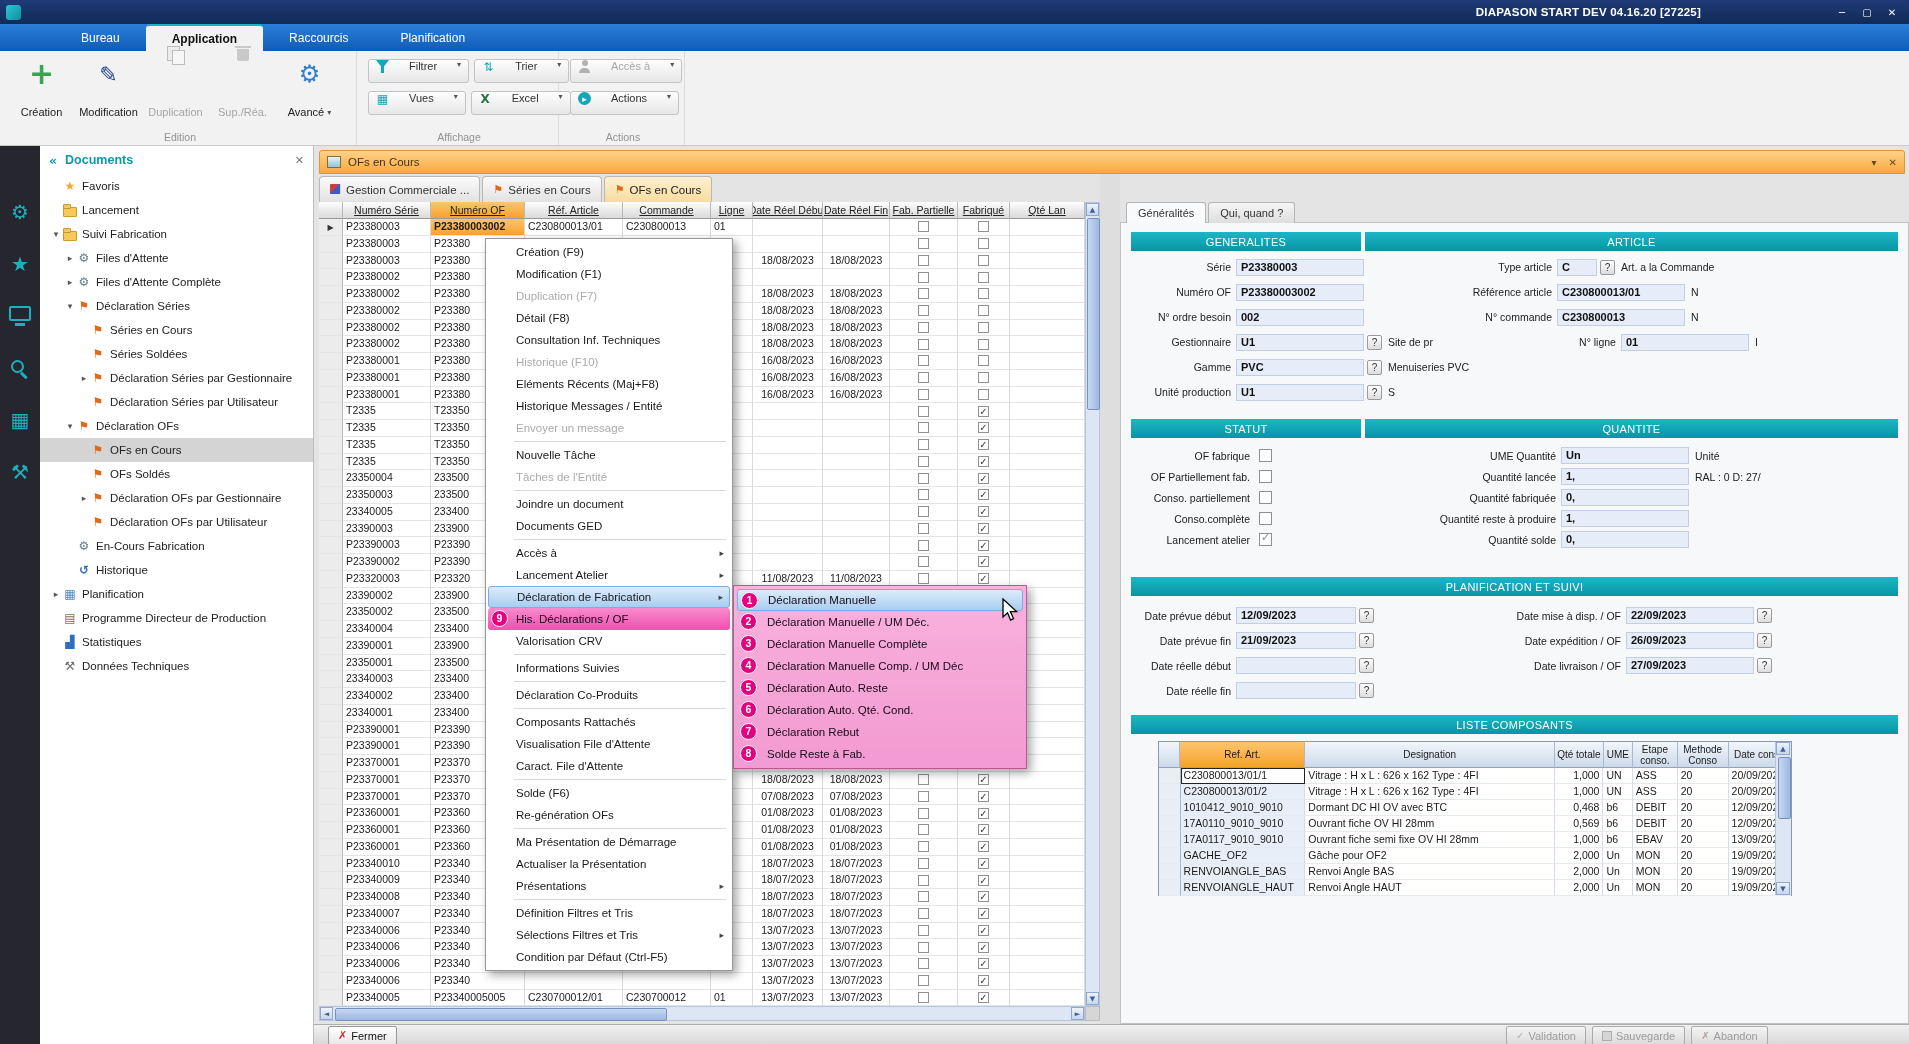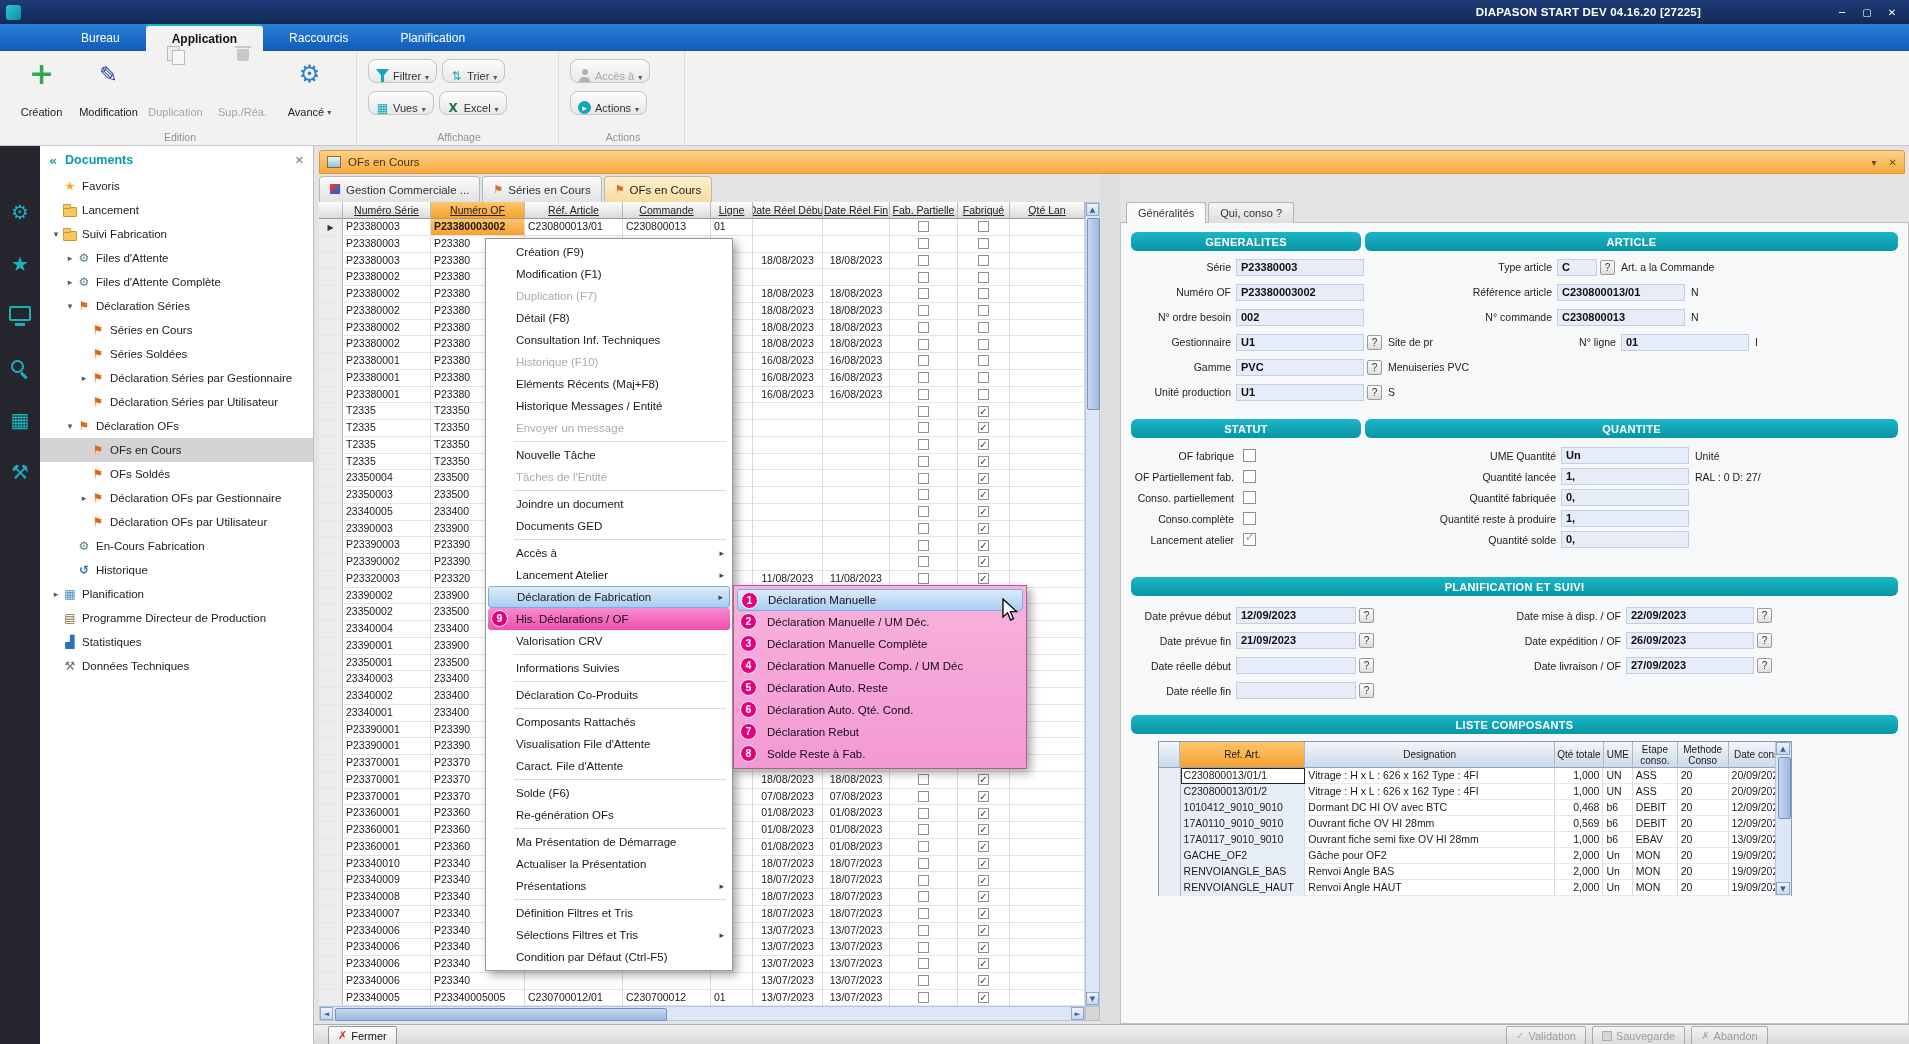--- a/index.html
+++ b/index.html
@@ -34,21 +34,21 @@
   .ico-plus::before{content:"+";color:#2fa84f;font-size:30px;font-weight:bold;line-height:26px}
   .ico-pencil::before{content:"✎";font-size:22px;color:#1d3f8f}
   .ico-copy{position:relative;width:24px}
   .ico-copy::before{content:"";position:absolute;left:3px;top:-13px;width:11px;height:13px;background:#ececec;border:1px solid #bdbdbd}
   .ico-copy::after{content:"";position:absolute;left:8px;top:-9px;width:11px;height:13px;background:#f7f7f7;border:1px solid #bdbdbd}
   .ico-trash{position:relative;width:24px}
   .ico-trash::before{content:"";position:absolute;left:6px;top:-10px;width:12px;height:12px;background:#c9c9c9;border-radius:0 0 2px 2px}
   .ico-trash::after{content:"";position:absolute;left:4px;top:-13px;width:16px;height:2px;background:#c9c9c9}
   .ico-gear::before{content:"⚙";font-size:24px;color:#2f7fd0}
   .srow{display:flex;padding:8px 6px 0 8px}
-  .rsb{display:inline-flex;align-items:flex-end;gap:4px;height:22px;padding:0 7px;border:1px solid #c3c3c3;border-radius:8px;
+  .rsb{display:inline-flex;align-items:flex-start;gap:20px;height:22px;padding:0 7px;border:1px solid #c3c3c3;border-radius:3px;
        background:linear-gradient(#fdfdfd,#e7e7e7);font-size:11px;color:#333;margin-right:5px;white-space:nowrap}
   .rsb.dis{color:#a8a8a8}
   .si{width:13px;height:13px;display:inline-flex;align-items:center;justify-content:center;font-family:"DejaVu Sans";flex:none}
   .si-filter{background:#13a7b8;clip-path:polygon(0 0,100% 0,62% 48%,62% 100%,38% 100%,38% 48%)}
   .si-sort::before{content:"⇅";color:#13a7b8;font-size:12px}
   .si-vues::before{content:"▦";color:#13a7b8;font-size:12px}
   .si-excel::before{content:"X";color:#217346;font-weight:bold;font-size:12px}
   .si-actions{background:#13a7b8;border-radius:50%}
   .si-actions::before{content:"▸";color:#fff;font-size:9px}
   .si-acces{position:relative}
@@ -146,35 +146,35 @@
            border:1px solid #b55a95;box-shadow:4px 4px 9px rgba(0,0,0,.35);padding:3px;z-index:45;box-sizing:border-box}
   .smi{position:relative;height:22px;line-height:22px;padding:0 8px 0 30px;font-size:11.5px;color:#18081a;border-radius:3px;
        white-space:nowrap;overflow:hidden;box-sizing:border-box}
   .smi.hl-blue{background:linear-gradient(#dcecfb,#a8cdf0);border:1px solid #7aade6;line-height:20px}
   
   #rp-tabs{position:absolute;left:1126px;top:202px;display:flex;align-items:flex-end;z-index:5}
   .rptab{height:20px;padding:0 11px;font-size:11px;background:linear-gradient(#f5f5f5,#dedede);border:1px solid #b5b5b5;
          border-bottom:none;border-radius:3px 3px 0 0;display:inline-flex;align-items:center;margin-right:2px;color:#333}
   .rptab.active{background:#f9fafb}
   #rp{position:absolute;left:1120px;top:222px;width:789px;height:802px;background:#f7f8fa;border:1px solid #c2c2c2;box-sizing:border-box}
-  .tealbar{position:absolute;height:19px;background:linear-gradient(#1cb6c6,#0795a5);color:#fff;font-weight:bold;font-size:11px;
-           display:flex;align-items:center;justify-content:center;border-radius:6px;letter-spacing:.3px}
+  .tealbar{position:absolute;height:19px;background:linear-gradient(#1cb6c6,#0795a5);color:#fff;font-weight:normal;font-size:11px;
+           display:flex;align-items:center;justify-content:center;border-radius:0;letter-spacing:.3px}
   #bar-gen{left:10px;top:9px;width:230px} #bar-art{left:244px;top:9px;width:533px}
   #bar-statut{left:10px;top:196px;width:230px} #bar-qte{left:244px;top:196px;width:533px}
   #bar-plan{left:10px;top:354px;width:767px} #bar-comp{left:10px;top:492px;width:767px}
   .frow{position:absolute;height:20px;display:flex;align-items:center;font-size:10.5px;color:#222;white-space:nowrap}
   .g0{top:34px}.g1{top:59px}.g2{top:84px}.g3{top:109px}.g4{top:134px}.g5{top:159px}
   .flab{text-align:right;padding-right:5px;white-space:nowrap;box-sizing:border-box;flex:none}
   .fval{background:#e6edf8;border:1px solid #c2cfe2;height:17px;line-height:15px;padding:0 4px;font-size:11px;font-weight:bold;
         color:#101010;box-sizing:border-box;overflow:hidden;white-space:nowrap;flex:none}
   .qbtn{width:15px;height:15px;margin-left:3px;background:linear-gradient(#fff,#ddd);border:1px solid #9a9a9a;font-size:10px;
         color:#333;display:flex;align-items:center;justify-content:center;border-radius:2px;box-sizing:border-box;flex:none}
   .fdesc{margin-left:6px;font-size:10.5px;color:#222;white-space:nowrap}
   .wA{width:105px}.wB{width:128px}.wC{width:180px}.wD{width:40px}.wE{width:120px}.wF{width:236px}.wG{width:185px}.wH{width:92px}
-  #statut-rows{position:absolute;left:8px;top:222px}
+  #statut-rows{position:absolute;left:24px;top:222px}
   #qte-rows{position:absolute;left:204px;top:222px}
   .srow21{height:21px;display:flex;align-items:center;font-size:10.5px}
   .cbx{width:13px;height:13px;border:1px solid #8f8f8f;background:#fff;margin-left:4px;position:relative;box-sizing:border-box;flex:none}
   .cbx.checked::after{content:"✓";position:absolute;left:1px;top:-3px;font-size:11px;color:#8a8a8a;font-family:"DejaVu Sans"}
   #plan-left{position:absolute;left:10px;top:380px}
   #plan-right{position:absolute;left:320px;top:380px}
   .prow{height:25px;display:flex;align-items:center;font-size:10.5px}
   
   #ktable{position:absolute;left:37px;top:518px;width:634px;height:155px;background:#fff;border:1px solid #889ab0;box-sizing:border-box}
   #khead{display:flex;height:26px}
@@ -1672,21 +1672,21 @@
     </div>
   </div>
 
 <div id="rp-tabs">
 
     <div class="rptab active">
       <span>Généralités</span>
     </div>
 
     <div class="rptab">
-      <span>Qui, conso ?</span>
+      <span>Qui, quand ?</span>
     </div>
   </div>
 
 <div id="rp">
   <div class="tealbar" id="bar-gen">GENERALITES</div>
   <div class="tealbar" id="bar-art">ARTICLE</div>
 
   <div class="frow g0" style="left:10px">
     <span class="flab wA">Série</span>
     <span class="fval wB">P23380003</span>

